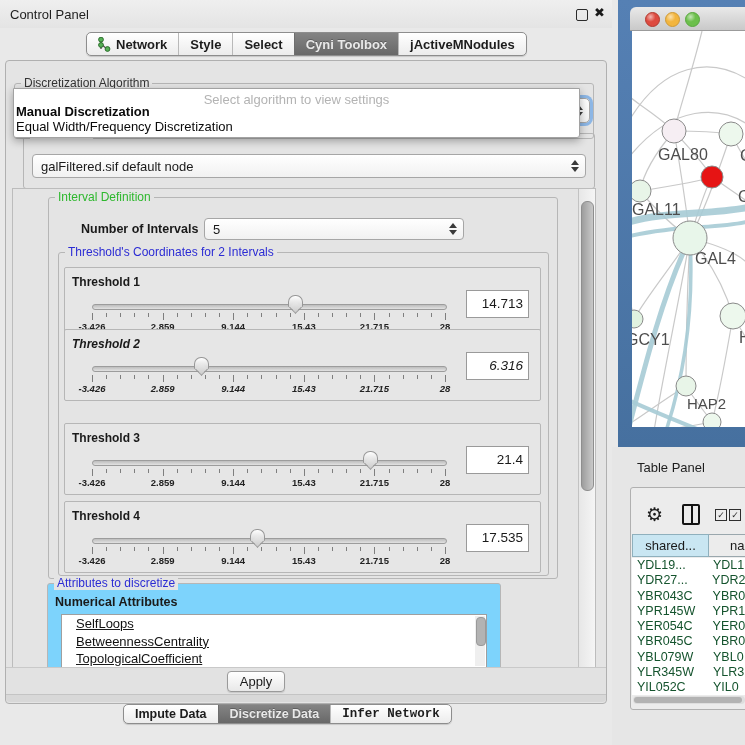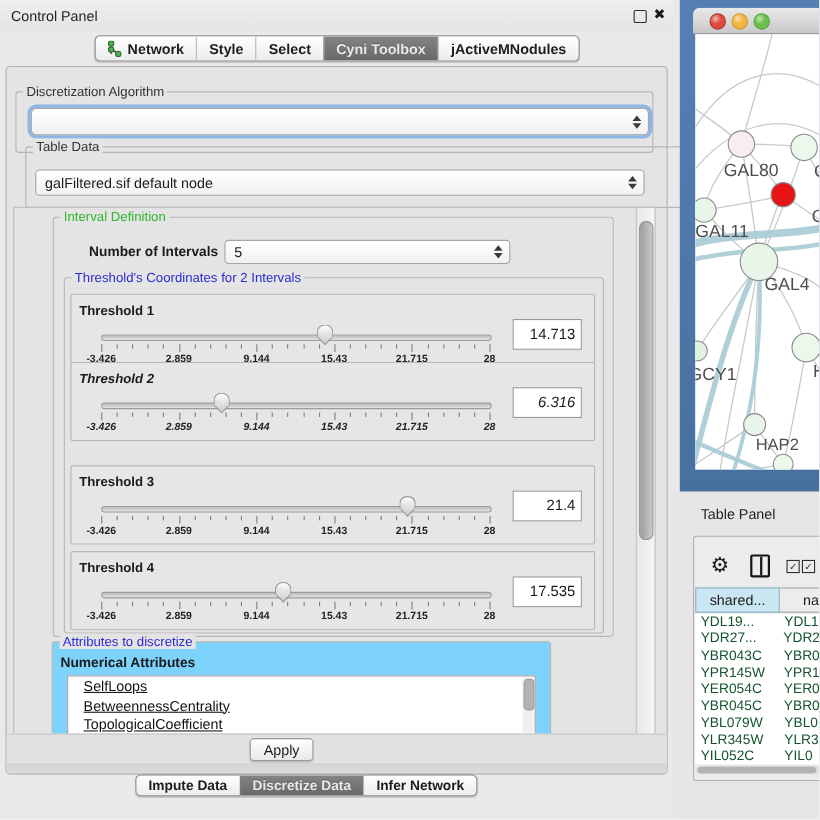--- a/index.html
+++ b/index.html
@@ -128,29 +128,36 @@
 
   <div class="abs frame">
 
     <div class="group" style="left:8px;top:22px;width:578px;height:54px;">
       <span class="gtitle dark">Discretization Algorithm</span>
       <div class="combo focusring" style="left:13px;top:14px;width:562px;height:25px;border-radius:5px;">
         <span class="stepper"></span>
       </div>
     </div>
 
-    <div class="group" style="left:17px;top:72px;width:570px;height:54px;padding-left:30px;">
+    <div class="group" style="left:17px;top:72px;width:570px;height:54px;">
       <span class="gtitle dark">Table Data</span>
       <div class="combo" style="left:8px;top:20px;width:554px;height:24px;">
         <span>galFiltered.sif default node</span>
         <span class="stepper"></span>
       </div>
     </div>
   </div>
 
+  <div class="abs popup">
+    <div class="hint">Select algorithm to view settings</div>
+    <div id="popupItems">
+        <div class="popup-item bold" style="top: 15px;">Manual Discretization</div>
+        <div class="popup-item" style="top: 30px;">Equal Width/Frequency Discretization</div>
+      </div>
+  </div>
 
   <div class="abs scrollpane">
 
     <div class="group" style="left:35px;top:8px;width:508px;height:380px;background:#e4e4e4;">
       <span class="gtitle green">Interval Definition</span>
       <span class="abs" style="left:32px;top:24px;font-size:12.5px;font-weight:bold;">Number of Intervals</span>
       <div class="combo" style="left:155px;top:20px;width:260px;height:22px;">
         <span>5</span>
         <span class="stepper"></span>
       </div>
@@ -330,21 +337,21 @@
       </div>
   </div>
 
   <div class="abs applystrip"></div>
   <div class="abs applystrip2"></div>
   <div class="abs btn" style="left:227px;top:671px;width:56px;height:19px;line-height:19px;">Apply</div>
 
   <div class="abs segbar" id="bottomTabs" style="left:123px;top:704px;height:18px;">
       <div class="seg" style="height: 18px; font-size: 12.5px;">Impute Data</div>
       <div class="seg sel" style="height: 18px; font-size: 12.5px;">Discretize Data</div>
-      <div class="seg" style="height: 18px; font-size: 12.5px;">Infer Network</div>
+      <div class="seg" style="height: 18px; font-size: 12.5px; font-family: Liberation Mono, monospace;">Infer Network</div>
     </div>
 
   <div class="abs netwin">
     <div class="inner-tb">
       <span class="light" id="light0" style="left: 15px; background: radial-gradient(circle at 35% 30%, rgba(255, 255, 255, 0.6), transparent 40%), rgb(221, 74, 63); border: 1px solid rgb(178, 58, 48);"></span>
       <span class="light" id="light1" style="left: 35px; background: radial-gradient(circle at 35% 30%, rgba(255, 255, 255, 0.6), transparent 40%), rgb(242, 181, 62); border: 1px solid rgb(207, 154, 53);"></span>
       <span class="light" id="light2" style="left: 55px; background: radial-gradient(circle at 35% 30%, rgba(255, 255, 255, 0.6), transparent 40%), rgb(108, 191, 76); border: 1px solid rgb(88, 168, 62);"></span>
     </div>
     <div class="canvas">
       <svg id="netsvg" width="113" height="396">

